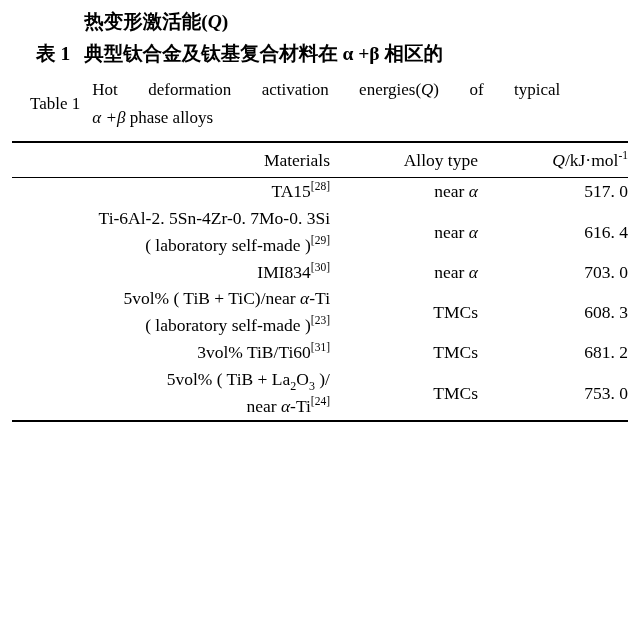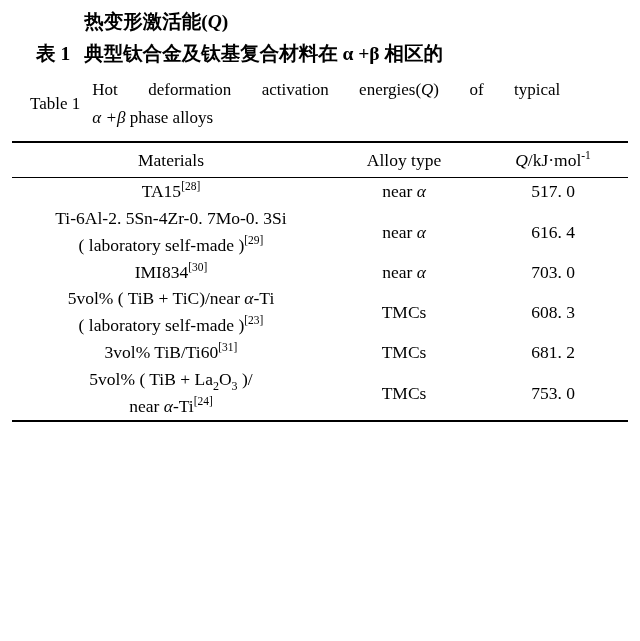--- a/index.html
+++ b/index.html
@@ -71,21 +71,21 @@
     margin-top: 10px;
   }
   table.tbl {
     width: 616px;
     border-collapse: collapse;
     font-size: 17px;
   }
   table.tbl th, table.tbl td {
     border: none;
     padding: 0;
-    text-align: center;
+    text-align: right;
     vertical-align: middle;
   }
   .rule-top { border-top: 2.2px solid #000; }
   .rule-mid { border-bottom: 1.1px solid #000; }
   .rule-bot { border-bottom: 2.2px solid #000; }
 
   thead th {
     font-weight: normal;
     font-size: 17.5px;
     padding: 9px 0 9px 0;

